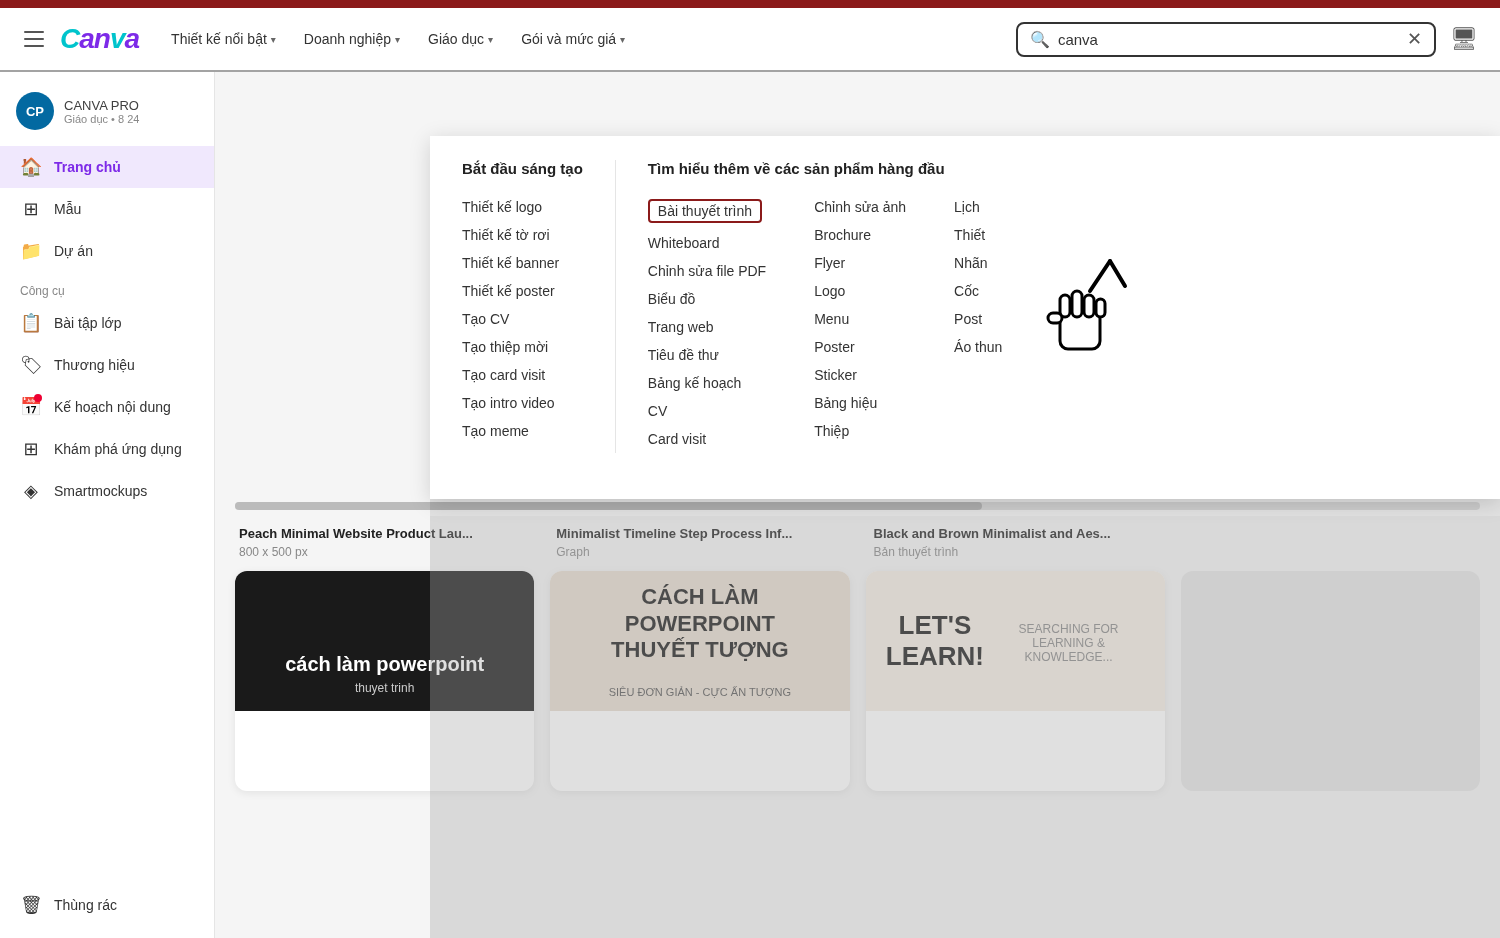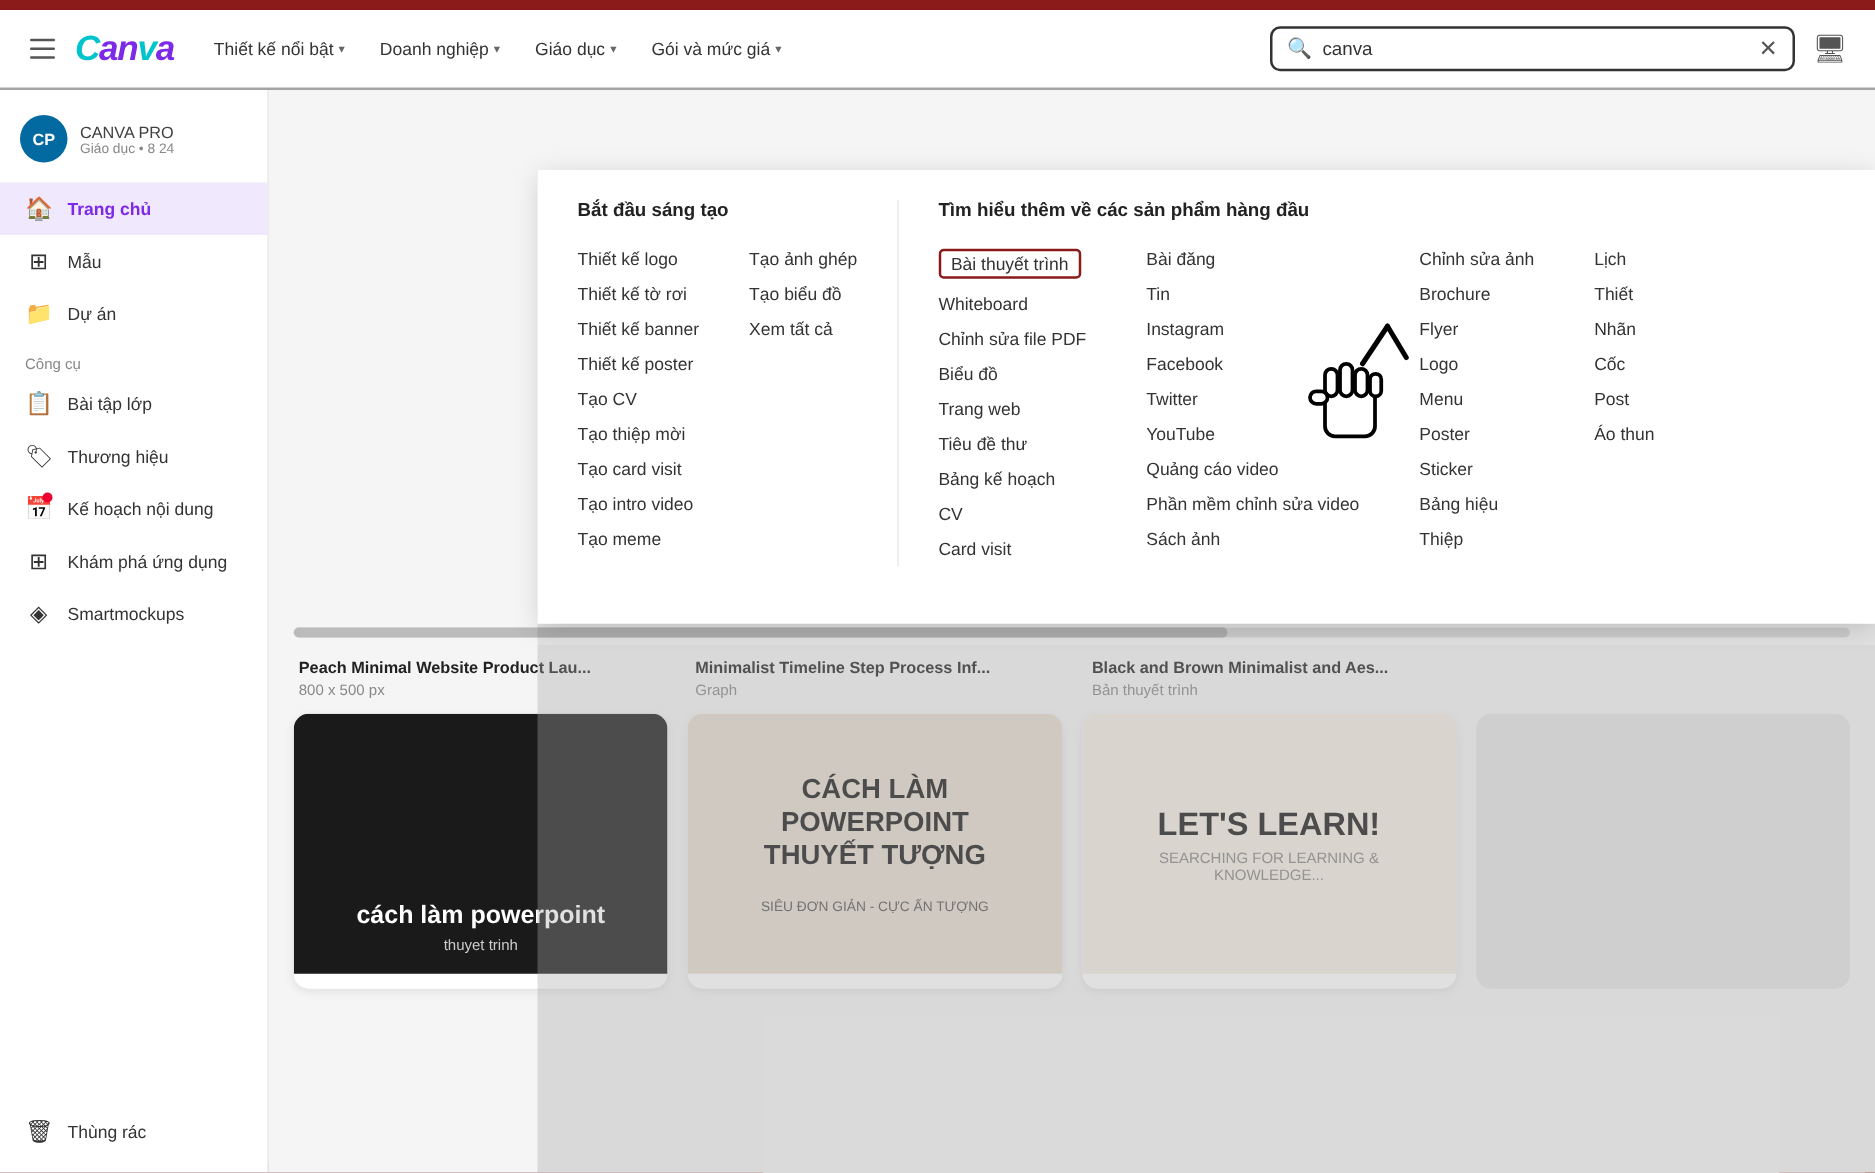--- a/index.html
+++ b/index.html
@@ -364,21 +364,21 @@
       font-weight: 600;
       color: #222;
       margin-bottom: 4px;
     }
     .card-meta {
       font-size: 12px;
       color: #888;
     }
 
     .card-img {
-      height: 208px;
+      height: 140px;
       display: flex;
       align-items: center;
       justify-content: center;
       overflow: hidden;
     }
 
     
     .card-img-1 {
       background: #1a1a1a;
       flex-direction: column;
@@ -416,21 +416,21 @@
     .card-subtitle {
       font-size: 11px;
       color: #555;
       text-align: center;
       margin-top: 22px;
     }
 
     
     .card-img-3 {
       background: #f5ede3;
-      flex-direction: column;
+      flex-direction: row;
       justify-content: center;
       padding: 16px;
     }
     .lets-learn {
       font-size: 26px;
       font-weight: 900;
       color: #1a1a1a;
       text-align: center;
     }
     .lets-learn-sub {
@@ -583,25 +583,20 @@
                 <div class="menu-item">Thiết kế logo</div>
                 <div class="menu-item">Thiết kế tờ rơi</div>
                 <div class="menu-item">Thiết kế banner</div>
                 <div class="menu-item">Thiết kế poster</div>
                 <div class="menu-item">Tạo CV</div>
                 <div class="menu-item">Tạo thiệp mời</div>
                 <div class="menu-item">Tạo card visit</div>
                 <div class="menu-item">Tạo intro video</div>
                 <div class="menu-item">Tạo meme</div>
               </div>
-              <div class="menu-col">
-                <div class="menu-item">Tạo ảnh ghép</div>
-                <div class="menu-item">Tạo biểu đồ</div>
-                <div class="menu-item">Xem tất cả</div>
-              </div>
             </div>
           </div>
 
           <div class="divider-vertical"></div>
 
           <div class="products-section">
             <div class="menu-section-title">Tìm hiểu thêm về các sản phẩm hàng đầu</div>
             <div class="products-columns">
 
               <div class="product-col">
@@ -611,31 +606,20 @@
                 <div class="menu-item">Whiteboard</div>
                 <div class="menu-item">Chỉnh sửa file PDF</div>
                 <div class="menu-item">Biểu đồ</div>
                 <div class="menu-item">Trang web</div>
                 <div class="menu-item">Tiêu đề thư</div>
                 <div class="menu-item">Bảng kế hoạch</div>
                 <div class="menu-item">CV</div>
                 <div class="menu-item">Card visit</div>
               </div>
 
-              <div class="product-col">
-                <div class="menu-item">Bài đăng</div>
-                <div class="menu-item">Tin</div>
-                <div class="menu-item">Instagram</div>
-                <div class="menu-item">Facebook</div>
-                <div class="menu-item">Twitter</div>
-                <div class="menu-item">YouTube</div>
-                <div class="menu-item">Quảng cáo video</div>
-                <div class="menu-item">Phần mềm chỉnh sửa video</div>
-                <div class="menu-item">Sách ảnh</div>
-              </div>
 
               <div class="product-col">
                 <div class="menu-item">Chỉnh sửa ảnh</div>
                 <div class="menu-item">Brochure</div>
                 <div class="menu-item">Flyer</div>
                 <div class="menu-item">Logo</div>
                 <div class="menu-item">Menu</div>
                 <div class="menu-item">Poster</div>
                 <div class="menu-item">Sticker</div>
                 <div class="menu-item">Bảng hiệu</div>

